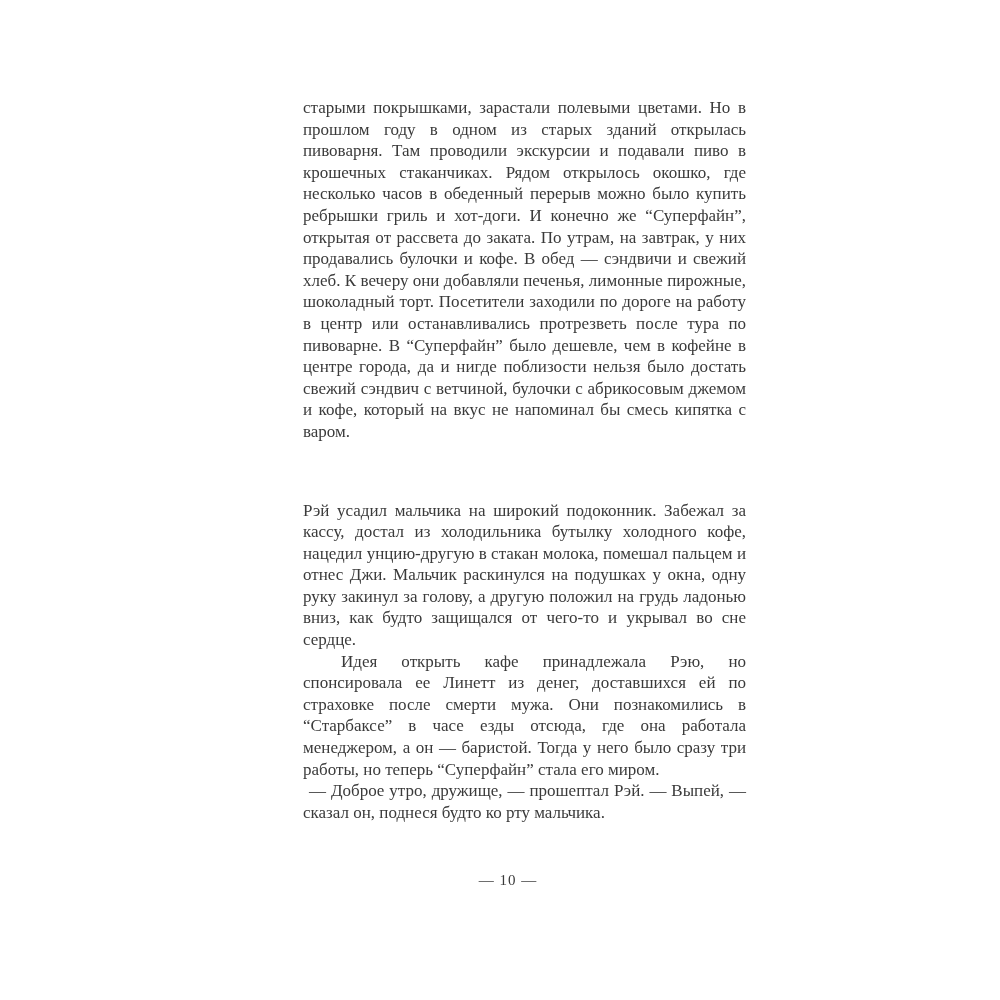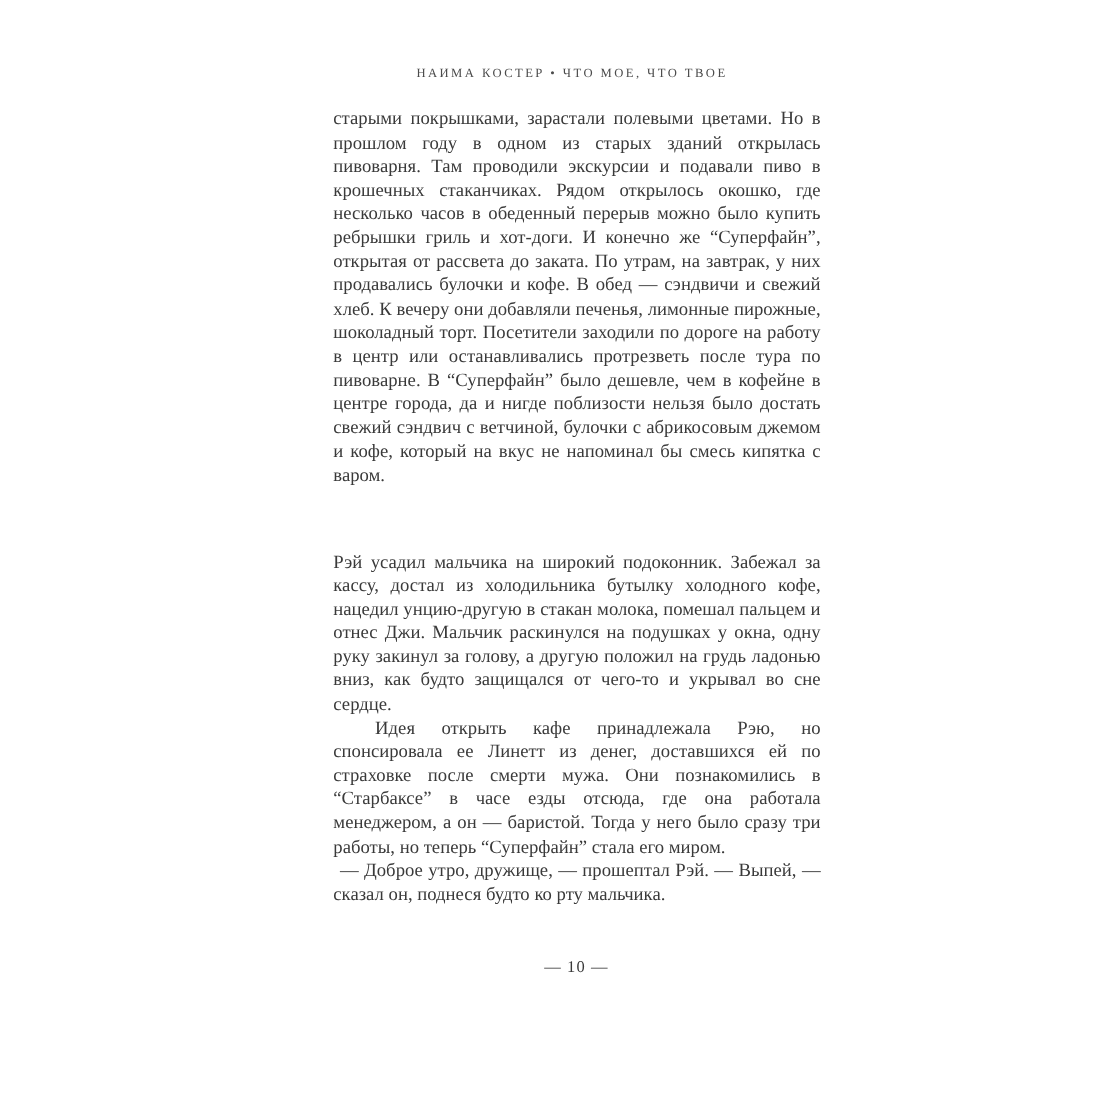--- a/index.html
+++ b/index.html
@@ -42,34 +42,33 @@
     text-align: justify;
     hyphens: auto;
     -webkit-hyphens: auto;
   }
   .para.indent { text-indent: 38px; }
   .para.section-gap { margin-top: 57px; }
   .para.dialogue { text-indent: 6px; }
   .folio {
     position: absolute;
     top: 872px;
-    left: 264px;
+    left: 248px;
     width: 520px;
     text-align: center;
     font-size: 15px;
     letter-spacing: 1px;
     color: #3a3a3a;
   }
 </style>
 </head>
 <body>
 
 <div class="page">
 
-  <div class="running-head">НАИМА КОСТЕР • ЧТО МОЕ, ЧТО ТВОЕ</div>
 
   <div class="text-block">
     <p class="para">старыми покрышками, зарастали полевыми цветами. Но в прошлом году в одном из старых зданий открылась пивоварня. Там проводили экскурсии и подавали пиво в крошечных стаканчиках. Рядом открылось окошко, где несколько часов в обеденный перерыв можно было купить ребрышки гриль и хот-доги. И конечно же “Суперфайн”, открытая от рассвета до заката. По утрам, на завтрак, у них продавались булочки и кофе. В обед — сэндвичи и свежий хлеб. К вечеру они добавляли печенья, лимонные пирожные, шоколадный торт. Посетители заходили по дороге на работу в центр или останавливались протрезветь после тура по пивоварне. В “Суперфайн” было дешевле, чем в кофейне в центре города, да и нигде поблизости нельзя было достать свежий сэндвич с ветчиной, булочки с абрикосовым джемом и кофе, который на вкус не напоминал бы смесь кипятка с варом.</p>
     <p class="para section-gap">Рэй усадил мальчика на широкий подоконник. Забежал за кассу, достал из холодильника бутылку холодного кофе, нацедил унцию-другую в стакан молока, помешал пальцем и отнес Джи. Мальчик раскинулся на подушках у окна, одну руку закинул за голову, а другую положил на грудь ладонью вниз, как будто защищался от чего-то и укрывал во сне сердце.</p>
     <p class="para indent">Идея открыть кафе принадлежала Рэю, но спонсировала ее Линетт из денег, доставшихся ей по страховке после смерти мужа. Они познакомились в “Старбаксе” в часе езды отсюда, где она работала менеджером, а он — баристой. Тогда у него было сразу три работы, но теперь “Суперфайн” стала его миром.</p>
     <p class="para dialogue">— Доброе утро, дружище, — прошептал Рэй. — Выпей, — сказал он, поднеся будто ко рту мальчика.</p>
   </div>
 
   <div class="folio">— 10 —</div>
 

